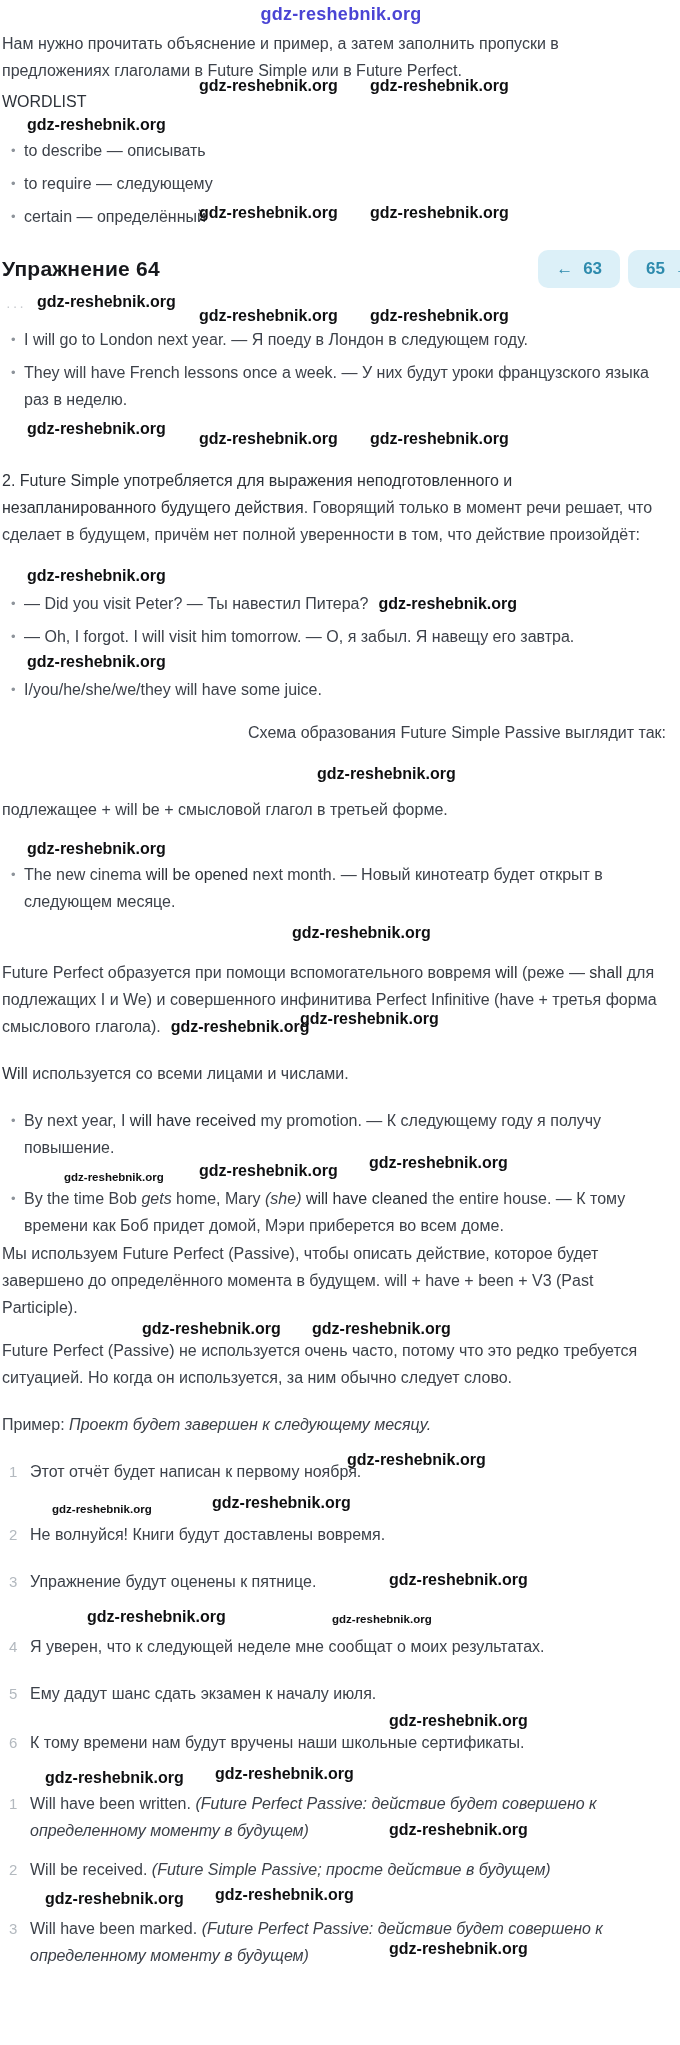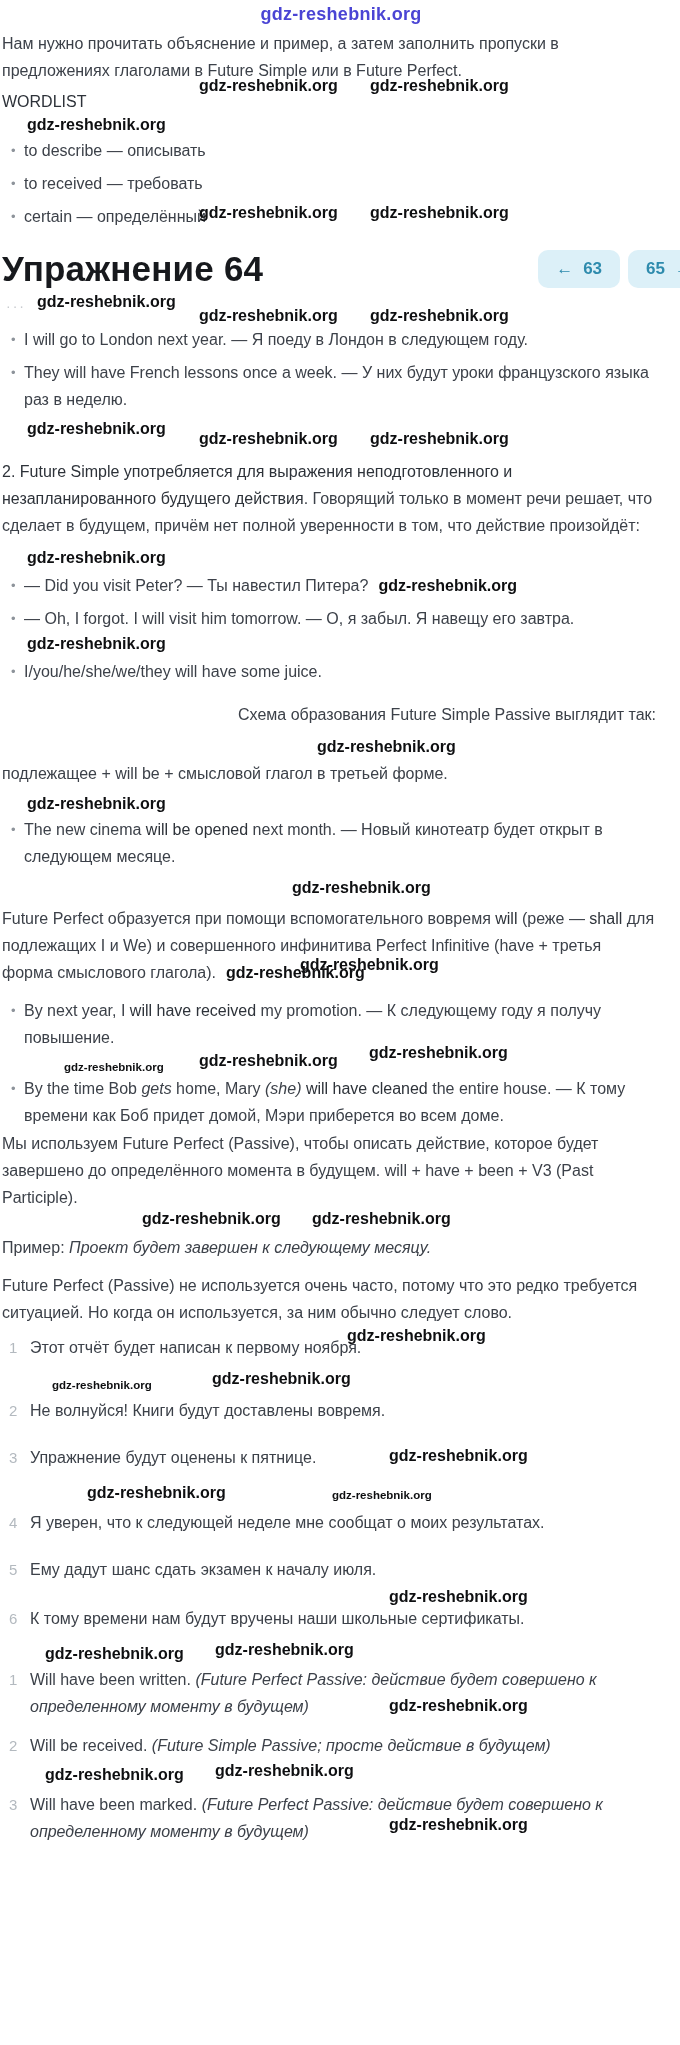--- a/index.html
+++ b/index.html
@@ -5,40 +5,40 @@
   *{margin:0;padding:0;box-sizing:border-box}
   html,body{width:680px;height:2045px;overflow:hidden}
   body{
     background:#ffffff;
     font-family:"Liberation Sans","DejaVu Sans",sans-serif;
     font-size:16px;line-height:27px;color:#3c4149;
     padding-left:2px;
   }
   .page{display:flex;flex-direction:column;height:100%}
   .wm-top{text-align:center;font-weight:700;font-size:18px;line-height:24px;color:#4a44d4;letter-spacing:.3px;padding-top:2px}
-  .para{position:relative;margin:11px 0}
+  .para{position:relative;margin:20px 0}
   .para.tight{margin:4px 0}
   .para.wordlist{margin:2px 0}
   .bullet-row{position:relative;display:flex;margin:6px 0}
   .num-row{position:relative;display:flex;margin:8px 0}
   .dot{flex:0 0 22px;padding-left:9px;color:#8d939a;font-size:13px}
   .num{flex:0 0 28px;padding-left:7px;color:#b3b9bf;font-size:15px}
   .txt{flex:1;padding-right:4px}
-  .para .txt{display:block;padding-right:24px}
+  .para .txt{display:block;padding-right:14px}
   .clip{max-height:49px;overflow:hidden}
   .seg{color:inherit}
   .b{font-weight:400;color:#2d3239}
   .i{font-style:italic}
   .wm-row{position:relative;z-index:3}
   .wm{position:absolute;font-weight:700;font-size:16px;line-height:20px;color:#0e0f11;white-space:nowrap;z-index:3}
   .wm.sm{font-size:11.5px}
   .wm.dots{color:#c8cbcf;font-weight:400;letter-spacing:2px;font-size:14px}
   .wm-inline{font-weight:700;color:#0e0f11;margin-left:10px;white-space:nowrap}
   .ex-header{display:flex;align-items:center;justify-content:space-between;margin:14px 0 6px;overflow:visible}
-  .ex-title{font-size:35px;line-height:36px;font-weight:700;color:#17191d;letter-spacing:.2px}
+  .ex-title{font-size:21px;line-height:36px;font-weight:700;color:#17191d;letter-spacing:.2px}
   .nav{display:flex;gap:8px;margin-right:-30px;flex:0 0 auto}
   .nav-btn{display:flex;align-items:center;gap:10px;background:#dcf0f8;color:#2e8bad;
     border:none;border-radius:10px;font-family:inherit;font-size:17px;font-weight:700;
     padding:9px 18px;cursor:pointer;white-space:nowrap}
   .nav-btn .arrow{font-size:17px}
 </style>
 </head>
 <body>
 
 <div class="page">
@@ -56,21 +56,21 @@
       </div>
       <div class="wm-row" style="height: 14px;">
         <span class="wm md" style="left: 25px; top: -2px;">gdz-reshebnik.org</span>
       </div>
       <div class="bullet-row">
         <span class="dot">•</span>
         <div class="txt"><span class="seg">to describe — описывать</span></div>
       </div>
       <div class="bullet-row">
         <span class="dot">•</span>
-        <div class="txt"><span class="seg">to received — требовать</span></div>
+        <div class="txt"><span class="seg">to require — следующему</span></div>
       </div>
       <div class="bullet-row">
         <span class="dot">•</span>
         <div class="txt"><span class="seg">certain — определённый</span></div>
         <span class="wm md" style="left: 197px; top: 0px;">gdz-reshebnik.org</span>
         <span class="wm md" style="left: 368px; top: 0px;">gdz-reshebnik.org</span>
       </div>
     </div>
 
   <div class="ex-header">
@@ -144,45 +144,48 @@
         <span class="dot">•</span>
         <div class="txt"><span class="seg">The new cinema </span><span class="seg b">will be opened</span><span class="seg"> next month. — Новый кинотеатр будет открыт в следующем месяце.</span></div>
       </div>
       <div class="wm-row" style="height: 18px;">
         <span class="wm md" style="left: 290px; top: 2px;">gdz-reshebnik.org</span>
       </div>
       <div class="para">
         <div class="txt"><span class="seg">Future Perfect образуется при помощи вспомогательного вовремя </span><span class="seg b">will</span><span class="seg"> (реже — </span><span class="seg b">shall</span><span class="seg"> для подлежащих I и We) и совершенного инфинитива Perfect Infinitive (have + третья форма смыслового глагола).</span><span class="wm-inline">gdz-reshebnik.org</span></div>
         <span class="wm md" style="left: 298px; top: 50px;">gdz-reshebnik.org</span>
       </div>
+      <div class="para">
+        <div class="txt"><span class="seg b">Will</span><span class="seg"> используется со всеми лицами и числами.</span></div>
+      </div>
       <div class="bullet-row" style="margin-top: 10px;">
         <span class="dot">•</span>
         <div class="txt"><span class="seg">By next year, I </span><span class="seg b">will have received</span><span class="seg"> my promotion. — К следующему году я получу повышение.</span></div>
       </div>
       <div class="wm-row" style="height: 12px;">
         <span class="wm sm" style="left: 62px; top: 0px;">gdz-reshebnik.org</span>
         <span class="wm md" style="left: 197px; top: -6px;">gdz-reshebnik.org</span>
         <span class="wm md" style="left: 367px; top: -14px;">gdz-reshebnik.org</span>
       </div>
       <div class="bullet-row">
         <span class="dot">•</span>
         <div class="txt clip"><span class="seg">By the time Bob </span><span class="seg i">gets</span><span class="seg"> home, Mary </span><span class="seg i">(she) </span><span class="seg b">will have cleaned</span><span class="seg"> the entire house. — К тому времени как Боб придет домой, Мэри приберется во всем доме.</span></div>
       </div>
       <div class="para tight">
         <div class="txt"><span class="seg">Мы используем Future Perfect (Passive), чтобы описать действие, которое будет завершено до определённого момента в будущем. will + have + been + V3 (Past Participle).</span></div>
       </div>
       <div class="wm-row" style="height: 8px;">
         <span class="wm md" style="left: 140px; top: -6px;">gdz-reshebnik.org</span>
         <span class="wm md" style="left: 310px; top: -6px;">gdz-reshebnik.org</span>
       </div>
-      <div class="para">
-        <div class="txt"><span class="seg">Пример: </span><span class="seg i">Проект будет завершен к следующему месяцу.</span></div>
-      </div>
       <div class="para tight">
         <div class="txt"><span class="seg">Future Perfect (Passive) не используется очень часто, потому что это редко требуется ситуацией. Но когда он используется, за ним обычно следует слово.</span></div>
+      </div>
+      <div class="para">
+        <div class="txt"><span class="seg">Пример: </span><span class="seg i">Проект будет завершен к следующему месяцу.</span></div>
       </div>
       <div class="num-row">
         <span class="num">1</span>
         <div class="txt"><span class="seg">Этот отчёт будет написан к первому ноября.</span></div>
         <span class="wm md" style="left: 345px; top: -8px;">gdz-reshebnik.org</span>
       </div>
       <div class="wm-row" style="height: 20px;">
         <span class="wm sm" style="left: 50px; top: 6px;">gdz-reshebnik.org</span>
         <span class="wm md" style="left: 210px; top: 0px;">gdz-reshebnik.org</span>
       </div>

